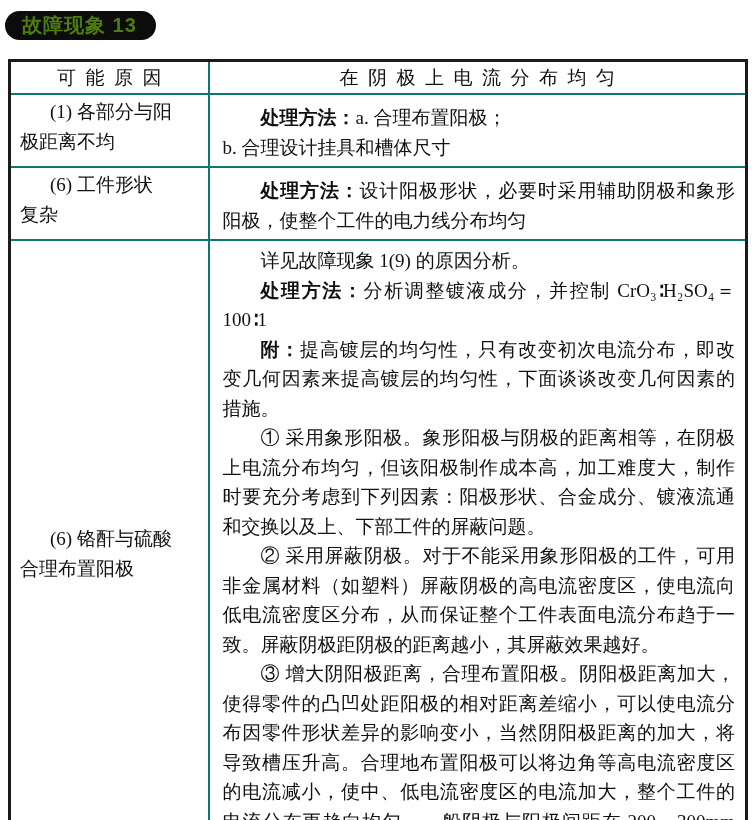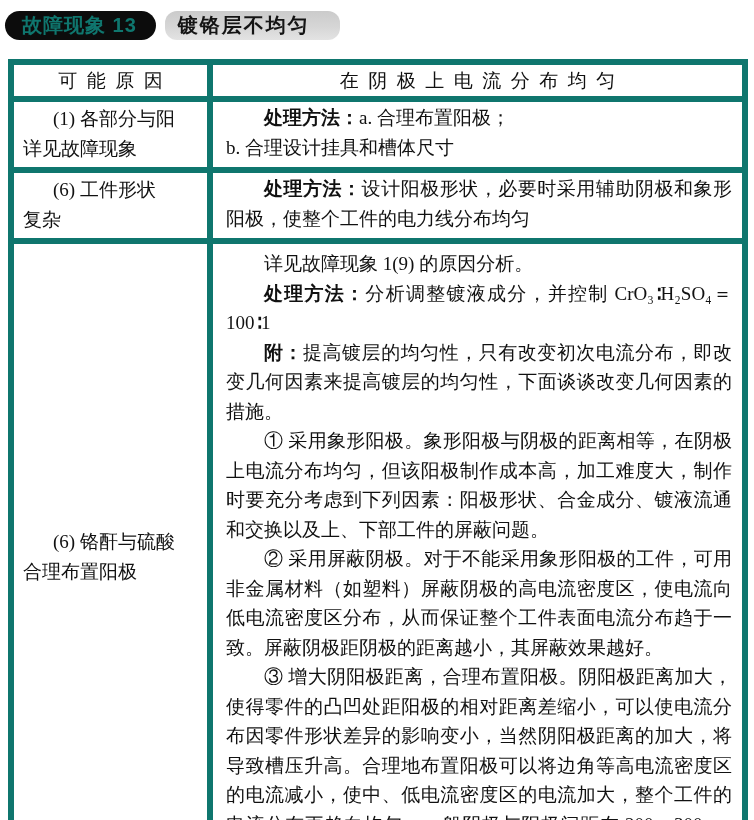--- a/index.html
+++ b/index.html
@@ -22,21 +22,21 @@
   .badge {
     height: 29px;
     line-height: 29px;
     font-family: "Liberation Sans", "DejaVu Sans", sans-serif;
     font-weight: bold;
     font-size: 20px;
     white-space: nowrap;
   }
   .badge-black {
     background: #0c0c0c;
-    color: #0f766e;
+    color: #4d7c0f;
     border-radius: 15px;
     padding: 0 19px 0 17px;
     letter-spacing: 1px;
   }
   .badge-gray {
     margin-left: 9px;
     background: linear-gradient(180deg, #cbcbcb 0%, #d6d6d6 55%, #e3e3e3 100%);
     color: #141414;
     border-radius: 12px;
     padding: 0 30px 0 13px;
@@ -44,21 +44,21 @@
   }
   
   table.fault-table {
     border-collapse: collapse;
     table-layout: fixed;
     width: 740px;
     margin: 18px 0 0 8px;
     border: 3px solid #1b1b1b;
   }
   col.col-cause { width: 199px; }
-  th, td { border: 6px solid #0f766e; }
+  th, td { border: 2px solid #0f766e; }
   th {
     height: 31px;
     font-size: 19px;
     font-weight: normal;
     letter-spacing: 0.5em;
     text-indent: 0.5em;
     text-align: center;
     vertical-align: middle;
     padding: 0;
   }
@@ -68,59 +68,58 @@
     line-height: 30px;
     padding: 2px 13px 0 9px;
   }
   td.cause.v-middle { vertical-align: middle; }
   .cause-line { text-align: left; }
   .cause-line.indent { text-indent: 30px; }
   td.analysis {
     vertical-align: top;
     font-size: 19px;
     line-height: 30px;
-    padding: 1px 10px 0 13px;
+    padding: 8px 10px 0 13px;
   }
   td.analysis.dense {
     line-height: 29.5px;
     padding-top: 5px;
   }
   .h-row1 { height: 63px; }
   .h-row2 { height: 63px; }
   p.para {
     margin: 0;
     text-align: justify;
   }
   p.para.indent { text-indent: 38px; }
   p.para .lead { font-weight: bold; }
 </style>
 </head>
 <body>
 
 <header class="fault-header">
   <div class="badge badge-black">故障现象 13</div>
-  <div class="badge badge-gray">镀铬层不均匀</div>
 </header>
 
 <table class="fault-table">
   <colgroup>
       <col class="col-cause">
       <col>
     </colgroup>
   <thead>
     <tr>
       <th>可能原因</th>
       <th>在阴极上电流分布均匀</th>
     </tr>
   </thead>
   <tbody>
     <tr>
       <td class="cause h-row1">
         <div class="cause-line indent">(1) 各部分与阳</div>
-        <div class="cause-line">详见故障现象</div>
+        <div class="cause-line">极距离不均</div>
       </td>
       <td class="analysis h-row1">
         <p class="para indent"><b class="lead">处理方法：</b><span>a. 合理布置阳极；</span></p>
         <p class="para"><b class="lead"></b><span>b. 合理设计挂具和槽体尺寸</span></p>
       </td>
     </tr>
     <tr>
       <td class="cause h-row2">
         <div class="cause-line indent">(6) 工件形状</div>
         <div class="cause-line">复杂</div>

